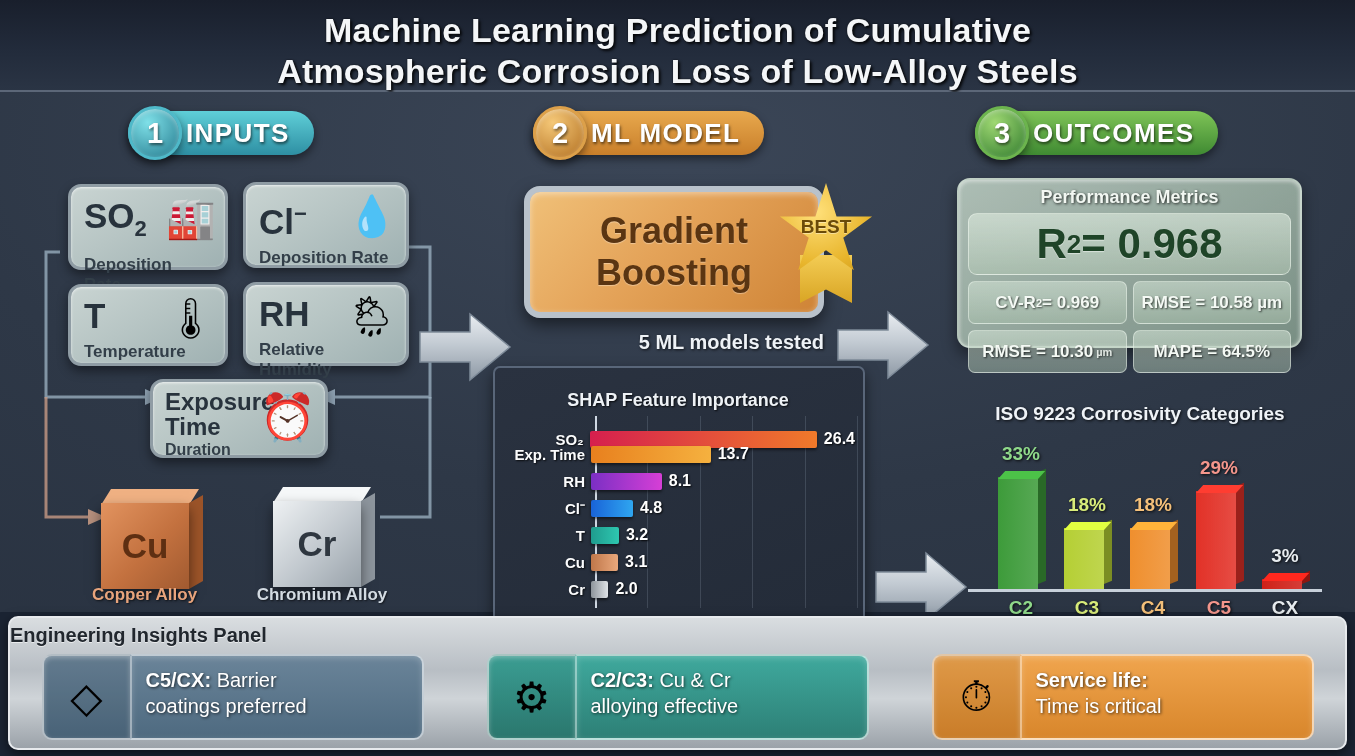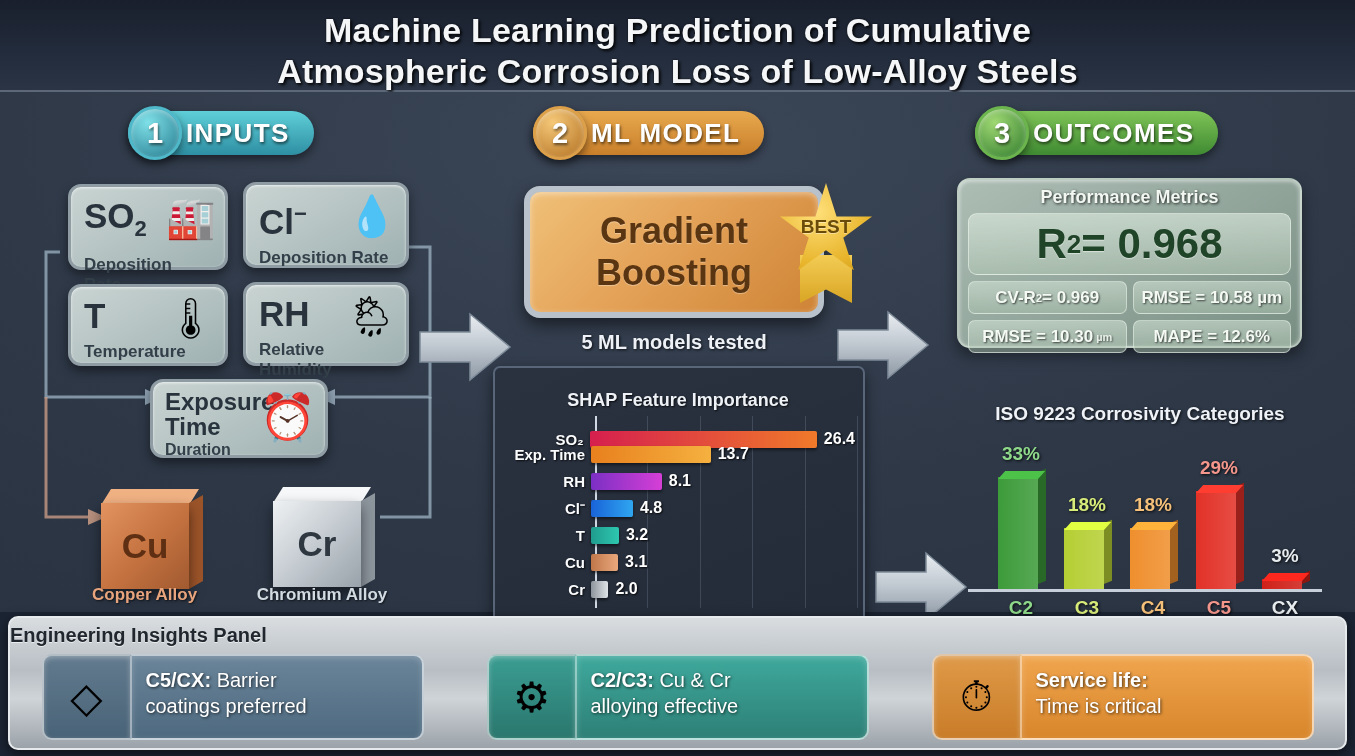--- a/index.html
+++ b/index.html
@@ -130,21 +130,21 @@
     display: flex; align-items: center; justify-content: center;
   }
   .star span {
     font-size: 19px; font-weight: bold; color: #6b4b09; margin-top: -8px;
     text-shadow: 0 1px 0 rgba(255,255,255,.4);
   }
   .ribbon { position: absolute; left: 800px; top: 255px; width: 52px; height: 48px;
     background: linear-gradient(180deg,#f3cc54,#d9a524);
     clip-path: polygon(0 0, 100% 0, 100% 100%, 50% 72%, 0 100%); }
   .mlsub {
-    position: absolute; left: 524px; top: 331px; width: 300px; text-align: center;
+    position: absolute; left: 524px; top: 331px; width: 300px; text-align: right;
     font-size: 20px; font-weight: bold; color: #eef2f6;
     text-shadow: 1px 1px 3px rgba(0,0,0,.75);
   }
 
   
   .shap {
     position: absolute; left: 493px; top: 366px; width: 372px; height: 287px;
     border-radius: 7px; border: 2px solid #596679;
     background: linear-gradient(160deg,#2a3240,#232b38);
     box-shadow: 0 6px 14px rgba(0,0,0,.5);
@@ -184,21 +184,21 @@
   .metrics .big {
     height: 62px; border-radius: 9px; display: flex; align-items: center; justify-content: center;
     background: linear-gradient(180deg, rgba(222,235,223,.62), rgba(178,199,180,.55));
     border: 1px solid rgba(240,248,240,.55);
     font-size: 42px; font-weight: bold; color: #1f4428;
     text-shadow: 0 1px 1px rgba(255,255,255,.5);
   }
   .metrics .big sup { font-size: 26px; vertical-align: super; }
   .metrics .mgrid { display: flex; flex-wrap: wrap; gap: 6px; margin-top: 6px; }
   .metrics .cell {
-    width: calc(50% - 3px); height: 33px; border-radius: 7px;
+    width: calc(50% - 3px); height: 43px; border-radius: 7px;
     display: flex; align-items: center; justify-content: center;
     background: linear-gradient(180deg, rgba(214,230,216,.55), rgba(170,193,173,.5));
     border: 1px solid rgba(240,248,240,.5);
     font-size: 17px; font-weight: bold; color: #f4f9f4;
     text-shadow: 1px 1px 2px rgba(0,0,0,.65);
   }
   .metrics .cell sup { font-size: 11px; vertical-align: super; }
   .metrics .cell .unit-sm { font-size: 11px; margin-left: 3px; opacity: .85; }
 
   
@@ -437,21 +437,21 @@
         <div class="cell">
           <span>CV-R</span>
             <sup>2</sup>
             <span> = 0.969</span>
         </div>
         <div class="cell">RMSE = 10.58 µm</div>
         <div class="cell">
           <span>RMSE = 10.30</span>
             <span class="unit-sm">µm</span>
         </div>
-        <div class="cell">MAPE = 12.6%</div>
+        <div class="cell">MAPE = 64.5%</div>
       </div>
     </div>
 
     <div class="isottl" style="top:311px">ISO 9223 Corrosivity Categories</div>
     <div class="isochart" id="iso-plot" style="top:338px">
       <div class="base"></div>
     <div class="isocol" style="left: 38px;">
           <div class="bar3d" style="height: 111.833px;">
             <div class="front" style="background: linear-gradient(90deg, rgb(61, 155, 58), rgba(255, 255, 255, 0.133)), rgb(61, 155, 58);"></div>
             <div class="side" style="background: rgb(61, 155, 58); filter: brightness(0.68);"></div>

